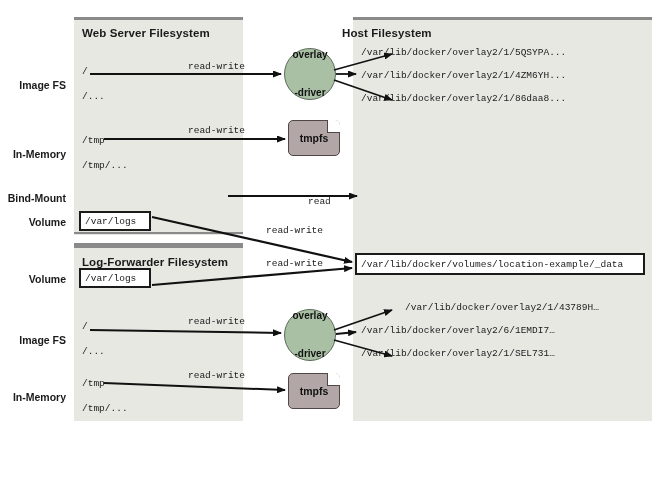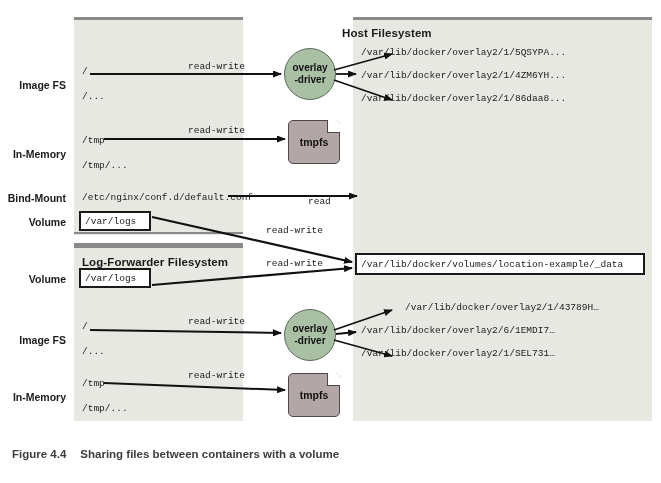--- a/index.html
+++ b/index.html
@@ -68,32 +68,32 @@
     font-size:9.5px;color:#1a1a1a;white-space:nowrap;
   }
 
   
   .odriver{
     position:absolute;
     width:52px;height:52px;border-radius:50%;
     background:#a9c0a5;
     border:1.5px solid #5d6b5b;
     display:flex;flex-direction:column;
-    align-items:center;justify-content:center;
+    align-items:center;justify-content:space-between;
     box-sizing:border-box;
   }
   .odriver span{
     font-size:10px;font-weight:bold;color:#111;
     line-height:12px;display:block;
   }
 
   
   .tmpfs{
     position:absolute;
-    width:52px;height:44px;
+    width:52px;height:36px;
     background:#b3a6a6;
     border:1.5px solid #4f4646;
     border-radius:5px;
     display:flex;align-items:center;justify-content:center;
     box-sizing:border-box;
   }
   .tmpfs span{
     font-size:10.5px;font-weight:bold;color:#111;
   }
   .tmpfs .fold{
@@ -121,36 +121,36 @@
 
 <div id="stage">
 
   <div class="panel" id="panel-web"></div>
   <div class="panel" id="panel-log"></div>
   <div class="panel" id="panel-host"></div>
 
   <div class="divider" id="div-a"></div>
   <div class="divider" id="div-b"></div>
 
+  <div class="ftitle" style="left:82px;top:27px;">Web Server Filesystem</div>
   <div class="ftitle" style="left:82px;top:256px;">Log-Forwarder Filesystem</div>
   <div class="ftitle" style="left:342px;top:27px;">Host Filesystem</div>
 
   <div class="rowlabel" style="left:-14px;top:79px;">Image FS</div>
   <div class="rowlabel" style="left:-14px;top:148px;">In-Memory</div>
   <div class="rowlabel" style="left:-14px;top:192px;">Bind-Mount</div>
   <div class="rowlabel" style="left:-14px;top:216px;">Volume</div>
   <div class="rowlabel" style="left:-14px;top:273px;">Volume</div>
   <div class="rowlabel" style="left:-14px;top:334px;">Image FS</div>
   <div class="rowlabel" style="left:-14px;top:391px;">In-Memory</div>
 
   <div class="mono" style="left:82px;top:66px;">/</div>
   <div class="mono" style="left:82px;top:91px;">/...</div>
   <div class="mono" style="left:82px;top:135px;">/tmp</div>
   <div class="mono" style="left:82px;top:160px;">/tmp/...</div>
-  <div class="mono" style="left:82px;top:192px;">/etc/nginx/conf.d/default.conf</div>
 
   <div class="volbox" style="left:79px;top:211px;width:72px;height:20px;">
     <span>/var/logs</span>
   </div>
 
   <div class="volbox" style="left:79px;top:268px;width:72px;height:20px;">
     <span>/var/logs</span>
   </div>
 
   <div class="mono" style="left:82px;top:321px;">/</div>
@@ -222,17 +222,14 @@
 
     <line x1="90" y1="330" x2="281" y2="333" stroke="#111" stroke-width="2" marker-end="url(#ah)"></line>
 
     <line x1="334" y1="330" x2="392" y2="310" stroke="#111" stroke-width="1.8" marker-end="url(#ah)"></line>
     <line x1="336" y1="334" x2="356" y2="332" stroke="#111" stroke-width="1.8" marker-end="url(#ah)"></line>
     <line x1="334" y1="340" x2="392" y2="356" stroke="#111" stroke-width="1.8" marker-end="url(#ah)"></line>
 
     <line x1="104" y1="383" x2="285" y2="390" stroke="#111" stroke-width="2" marker-end="url(#ah)"></line>
   </svg>
 
-  <div id="caption">
-    <span class="num">Figure 4.4</span><span>Sharing files between containers with a volume</span>
-  </div>
 
 </div>
 
 </body></html>

